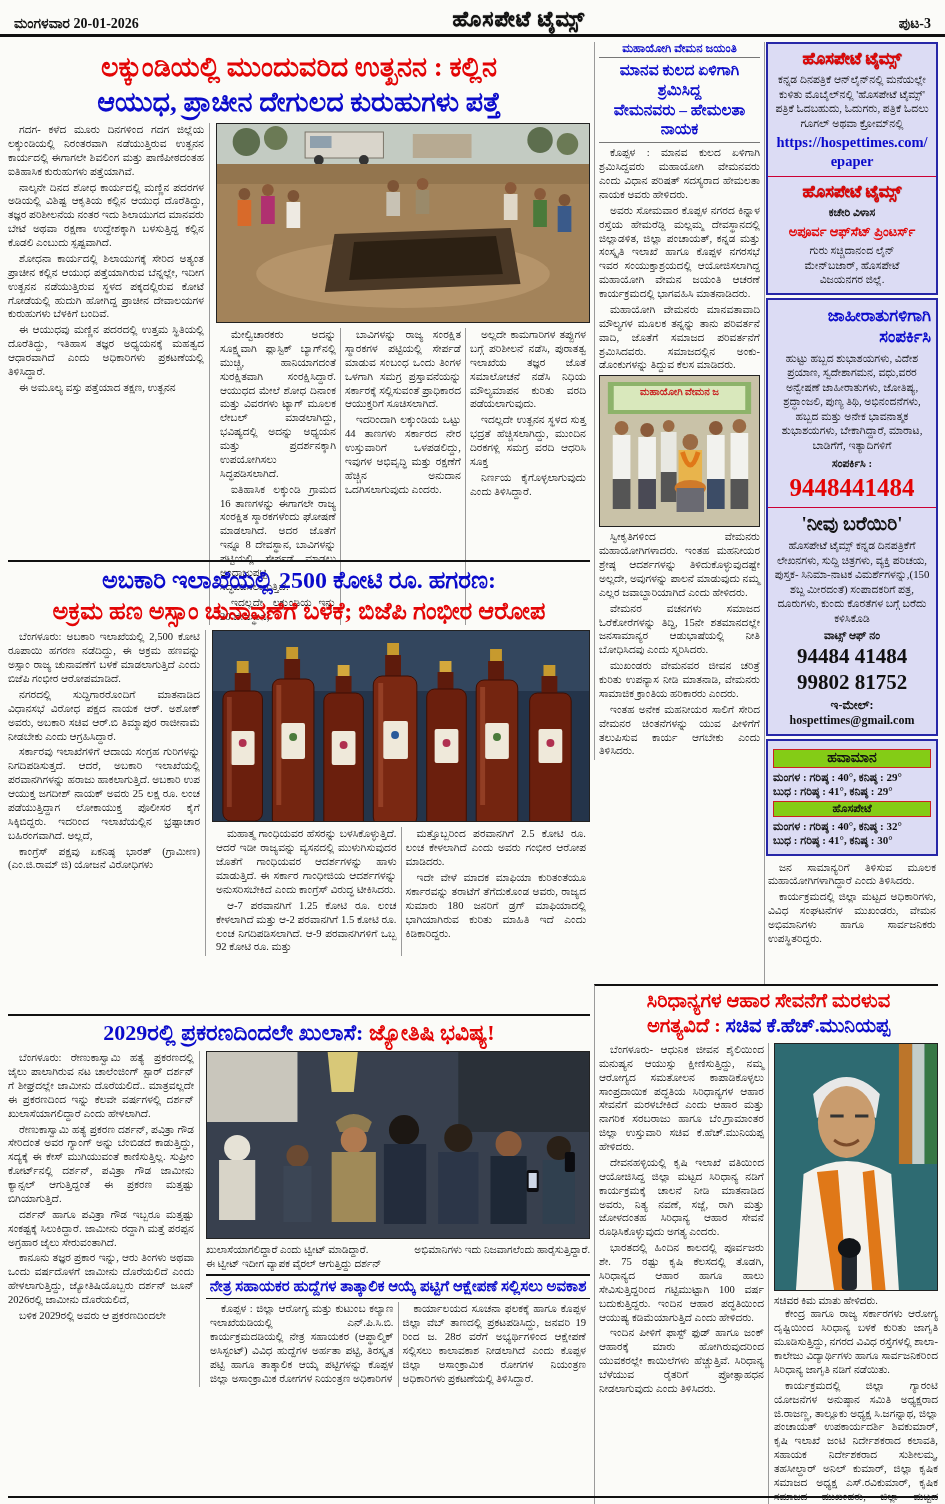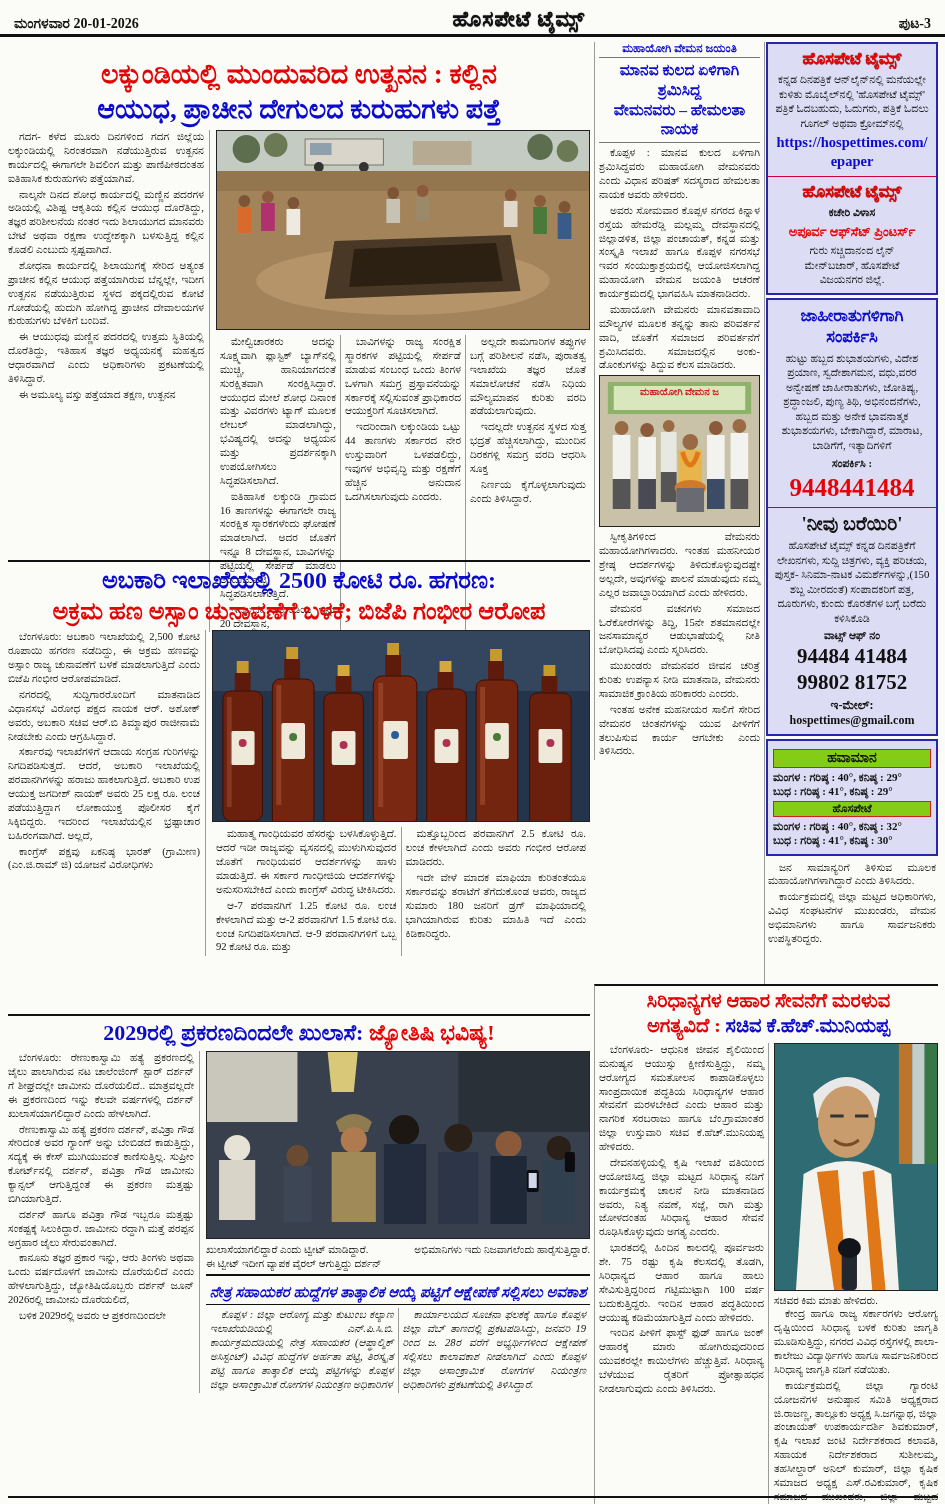--- a/index.html
+++ b/index.html
@@ -15,21 +15,21 @@
   
   .hl{text-align:center;font-weight:bold;line-height:1.28;}
   .red{color:#e30505;}
   .blue{color:#0b0bcb;}
   .bt p{margin:0 0 2px 0;text-indent:11px;font-size:10.6px;line-height:1.31;text-align:justify;}
   .colrule{border-right:1px solid #9a9a9a;}
   .photo{border:1.5px solid #222;background:#888;position:relative;overflow:hidden;}
   .photo svg{display:block;width:100%;height:100%;}
   .capline{font-size:10.4px;line-height:1.3;}
   
-  #art1{left:8px;top:57px;width:582px;}
+  #art1{left:8px;top:50px;width:582px;}
   #art1 .hl1{font-size:27px;}
   #art1 .body{display:flex;margin-top:4px;}
   #art1 .c0{width:196px;padding-right:5px;}
   #art1 .rt{flex:1;padding-left:6px;}
   #p1{height:198px;margin-bottom:5px;}
   .threecols{display:flex;gap:0;}
   .threecols>div{flex:1;padding:0 4px;}
   .threecols>div:not(:last-child){border-right:1px solid #9a9a9a;}
   
   #vemana{left:594px;top:42px;width:170px;padding:0 4px;border-left:1px solid #9a9a9a;box-sizing:border-box;}
@@ -37,21 +37,21 @@
   #vemana .vh{font-size:15.5px;border-bottom:1px solid #777;padding:2px 0 3px 0;margin-bottom:3px;}
   #p4{height:150px;margin:3px 0;}
   #banner-ov{position:absolute;left:0;top:10px;width:100%;text-align:center;color:#c81f1f;font-weight:bold;font-size:10px;}
   
   #ads{left:766px;top:42px;width:172px;}
   .adbox{border:2px solid #2727a8;background:#dcdcf4;padding:5px 5px 6px 5px;box-sizing:border-box;margin-bottom:3px;}
   .ht-logo{color:#e30505;font-weight:bold;font-size:16.5px;text-align:center;text-shadow:0 0 1px #7a0000;}
   .adsmall{font-size:10.8px;text-align:center;line-height:1.35;margin-top:3px;}
   .adurl{color:#0b0bcb;font-weight:bold;font-size:14.5px;text-align:center;margin-top:3px;line-height:1.3;}
   .adsep{border-top:1.5px solid #c03;margin:5px -5px;}
-  .adhead{color:#0b0bcb;font-weight:bold;font-size:16.5px;text-align:center;line-height:1.3;}
+  .adhead{color:#0b0bcb;font-weight:bold;font-size:16.5px;text-align:right;line-height:1.3;}
   .adphone{color:#e30505;font-weight:bold;font-size:25px;text-align:center;margin-top:4px;}
   .writetitle{font-size:19px;font-weight:bold;text-align:center;}
   .adphone2{font-weight:bold;font-size:21px;text-align:center;line-height:1.25;}
   .ademail{font-size:12px;font-weight:bold;text-align:center;margin-top:2px;}
   .wband{background:#84cc16;border:1.5px solid #cc2222;text-align:center;font-weight:bold;font-size:14px;margin:3px 0;padding:0 0 1px 0;}
   .wband.small{font-size:11px;}
   .wrow p{margin:1px 0;font-size:11px;font-weight:bold;text-indent:0;}
   
   #art2{left:8px;top:560px;width:582px;border-top:2px solid #111;padding-top:3px;}
   #art2 .hl1{font-size:24px;}
@@ -70,21 +70,21 @@
   #siri .rt{width:172px;padding-left:5px;box-sizing:border-box;}
   #p5{height:246px;margin-bottom:3px;}
   
   #art3{left:8px;top:1014px;width:582px;border-top:2px solid #111;padding-top:3px;}
   #art3 .hl1{font-size:22px;}
   #art3 .body{display:flex;margin-top:4px;}
   #art3 .c0{width:186px;padding-right:5px;}
   #art3 .rt{flex:1;padding-left:6px;}
   #p3{height:186px;margin-bottom:4px;}
   .caprow{display:flex;justify-content:space-between;gap:8px;}
-  #netra{border-top:2px solid #111;margin-top:4px;padding-top:8px;font-style:italic;}
+  #netra{border-top:2px solid #111;margin-top:4px;padding-top:2px;}
   #netra .nh{font-size:15px;font-weight:bold;color:#0b0bcb;text-align:center;border-bottom:1.5px solid #111;padding-bottom:3px;margin-bottom:3px;}
   #botrule{left:8px;top:1496px;width:930px;height:2px;background:#111;}
   #rightvrule{left:764px;top:42px;width:1px;height:942px;background:#9a9a9a;}
 </style>
 </head>
 <body>
 
 <div id="header" class="abs">
   <div class="inner">
     <span class="date">ಮಂಗಳವಾರ 20-01-2026</span>

